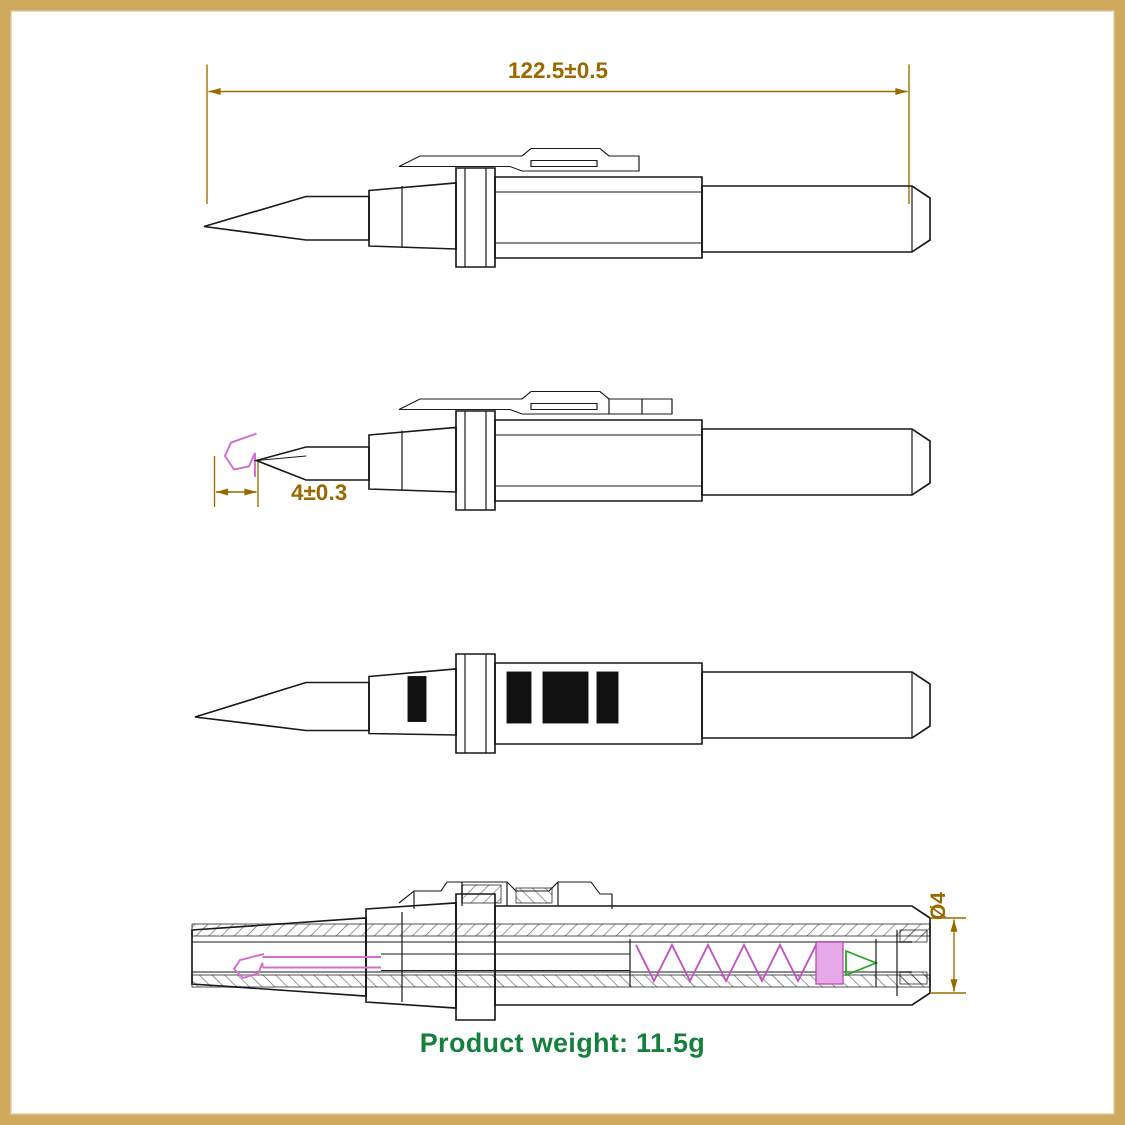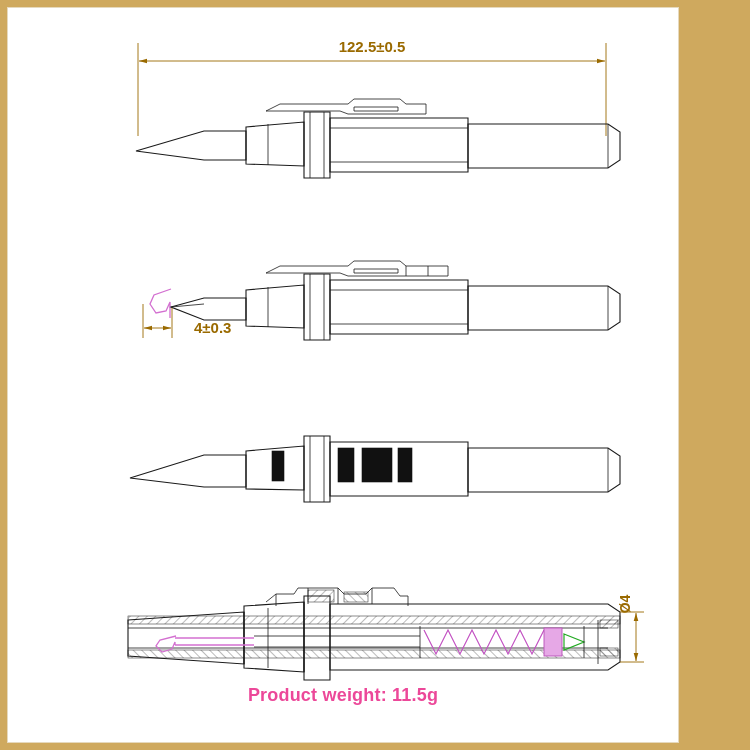--- a/index.html
+++ b/index.html
@@ -5,21 +5,21 @@
   html,body{margin:0;padding:0;}
   body{
     width:750px;height:750px;
     background:#cfa95e;
     font-family:"Liberation Sans", sans-serif;
     overflow:hidden;
   }
   #sheet{
     position:absolute;
     left:8px;top:8px;
-    width:670px;height:734px;
+    width:734px;height:734px;
     background:#ffffff;
     box-shadow:0 0 0 1px #e6d9bd;
   }
   svg#drawing{
     position:absolute;left:0;top:0;
     width:734px;height:734px;
   }
   .dimtext{
     font-family:"Liberation Sans", sans-serif;
     font-size:15px;
@@ -30,21 +30,21 @@
     font-family:"Liberation Sans", sans-serif;
     font-size:14px;
     fill:#9a6a00;
     font-weight:700;
   }
   .weight{
     position:absolute;
     left:0;right:0;
     bottom:36px;
     text-align:center;
-    color:#ec4899;
+    color:#15803d;
     font-size:18px;
     font-weight:700;
     letter-spacing:0.2px;
     font-family:"Liberation Sans", sans-serif;
   }
   .outline{fill:none;stroke:#1a1a1a;stroke-width:1.1;}
   .thin{fill:none;stroke:#1a1a1a;stroke-width:0.8;}
   .dim{fill:none;stroke:#9a6a00;stroke-width:0.9;}
   .hook{fill:none;stroke:#d36fd0;stroke-width:1.3;}
   .blackfill{fill:#111;stroke:#111;stroke-width:0.6;}

